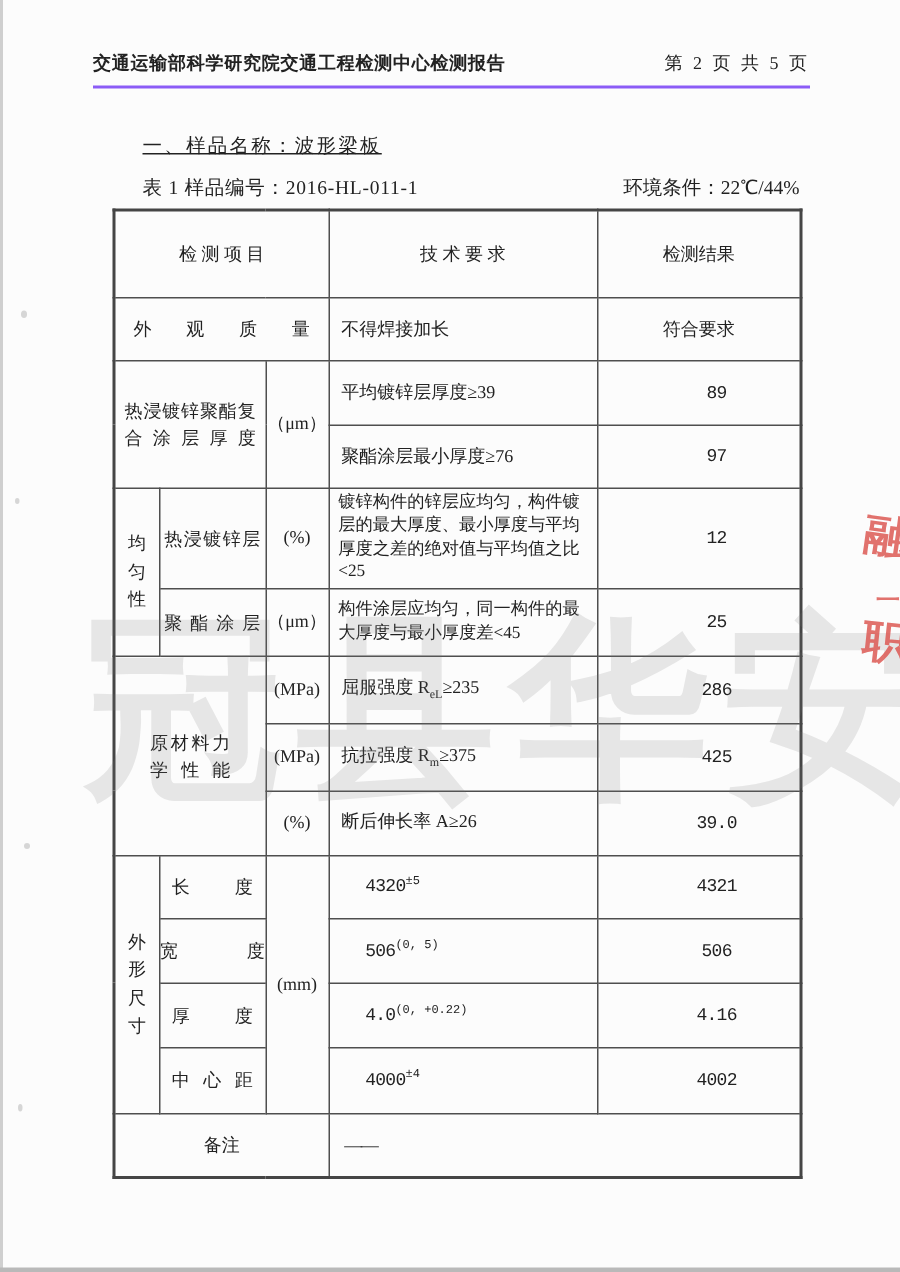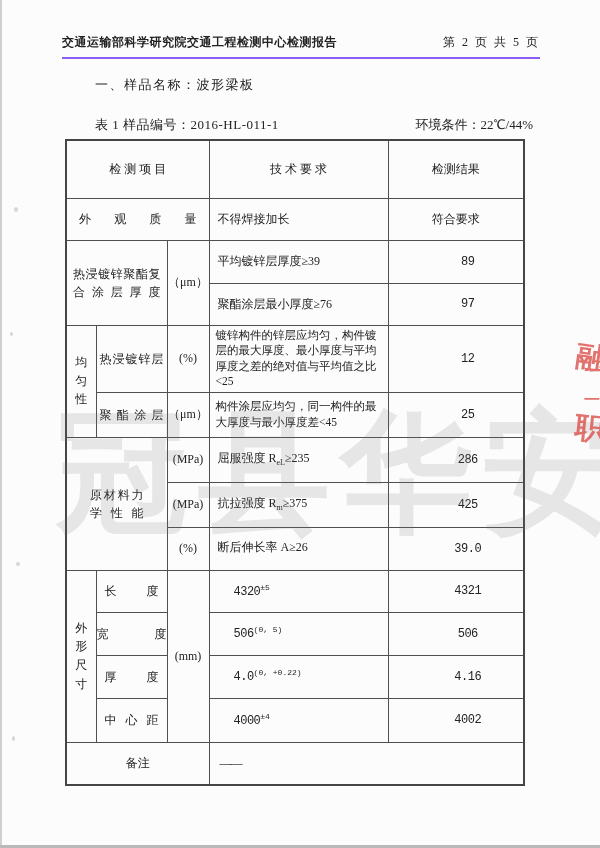--- a/index.html
+++ b/index.html
@@ -18,22 +18,22 @@
   .doc-header {
     position: absolute; left: 62px; top: 34px; width: 478px;
     display: flex; justify-content: space-between; align-items: flex-end;
     padding-bottom: 6px; border-bottom: 2px solid #8b5cf6;
     font-size: 12px;
   }
   .doc-header .title { font-weight: bold; letter-spacing: .5px; }
   .doc-header .pageno { letter-spacing: 2px; }
 
   .section-title {
-    position: absolute; left: 95px; top: 76px;
-    font-size: 13px; letter-spacing: 1.5px;
+    position: absolute; left: 95px; top: 88px;
+    font-size: 13px; letter-spacing: 1.5px; text-decoration: underline;
   }
   .caption-row {
     position: absolute; left: 75px; top: 116px; width: 458px;
     display: flex; justify-content: space-between; font-size: 13px;
   }
   .caption-row .cap { padding-left: 20px; letter-spacing: .5px; }
 
   
   .watermark {
     position: absolute; left: 56px; top: 408px; width: 560px;
@@ -41,21 +41,21 @@
     color: rgba(120,120,120,0.16); letter-spacing: 10px;
     white-space: nowrap; pointer-events: none; z-index: 3;
   }
   .stamp { position:absolute; color:#dd5a55; z-index:4; font-weight:bold; opacity:.85; }
   .stamp-1 { left:576px; top:338px; font-size:30px; transform:rotate(8deg); }
   .stamp-2 { left:584px; top:390px; font-size:16px; }
   .stamp-3 { left:575px; top:408px; font-size:30px; transform:rotate(6deg); }
 
   
   .report-table {
-    position: absolute; left: 65px; top: 139px;
+    position: absolute; left: 75px; top: 139px;
     border-collapse: collapse; table-layout: fixed; width: 458px;
     font-size: 12px; z-index: 2;
   }
   .report-table td {
     border: 1px solid #4f4f4f; text-align: center;
     vertical-align: middle; overflow: hidden;
   }
   .report-table { border: 2px solid #454545; }
   .h58{height:58px}.h42{height:42px}.h43{height:43px}.h67{height:67px}
   .h45{height:45px}.h44{height:44px}

